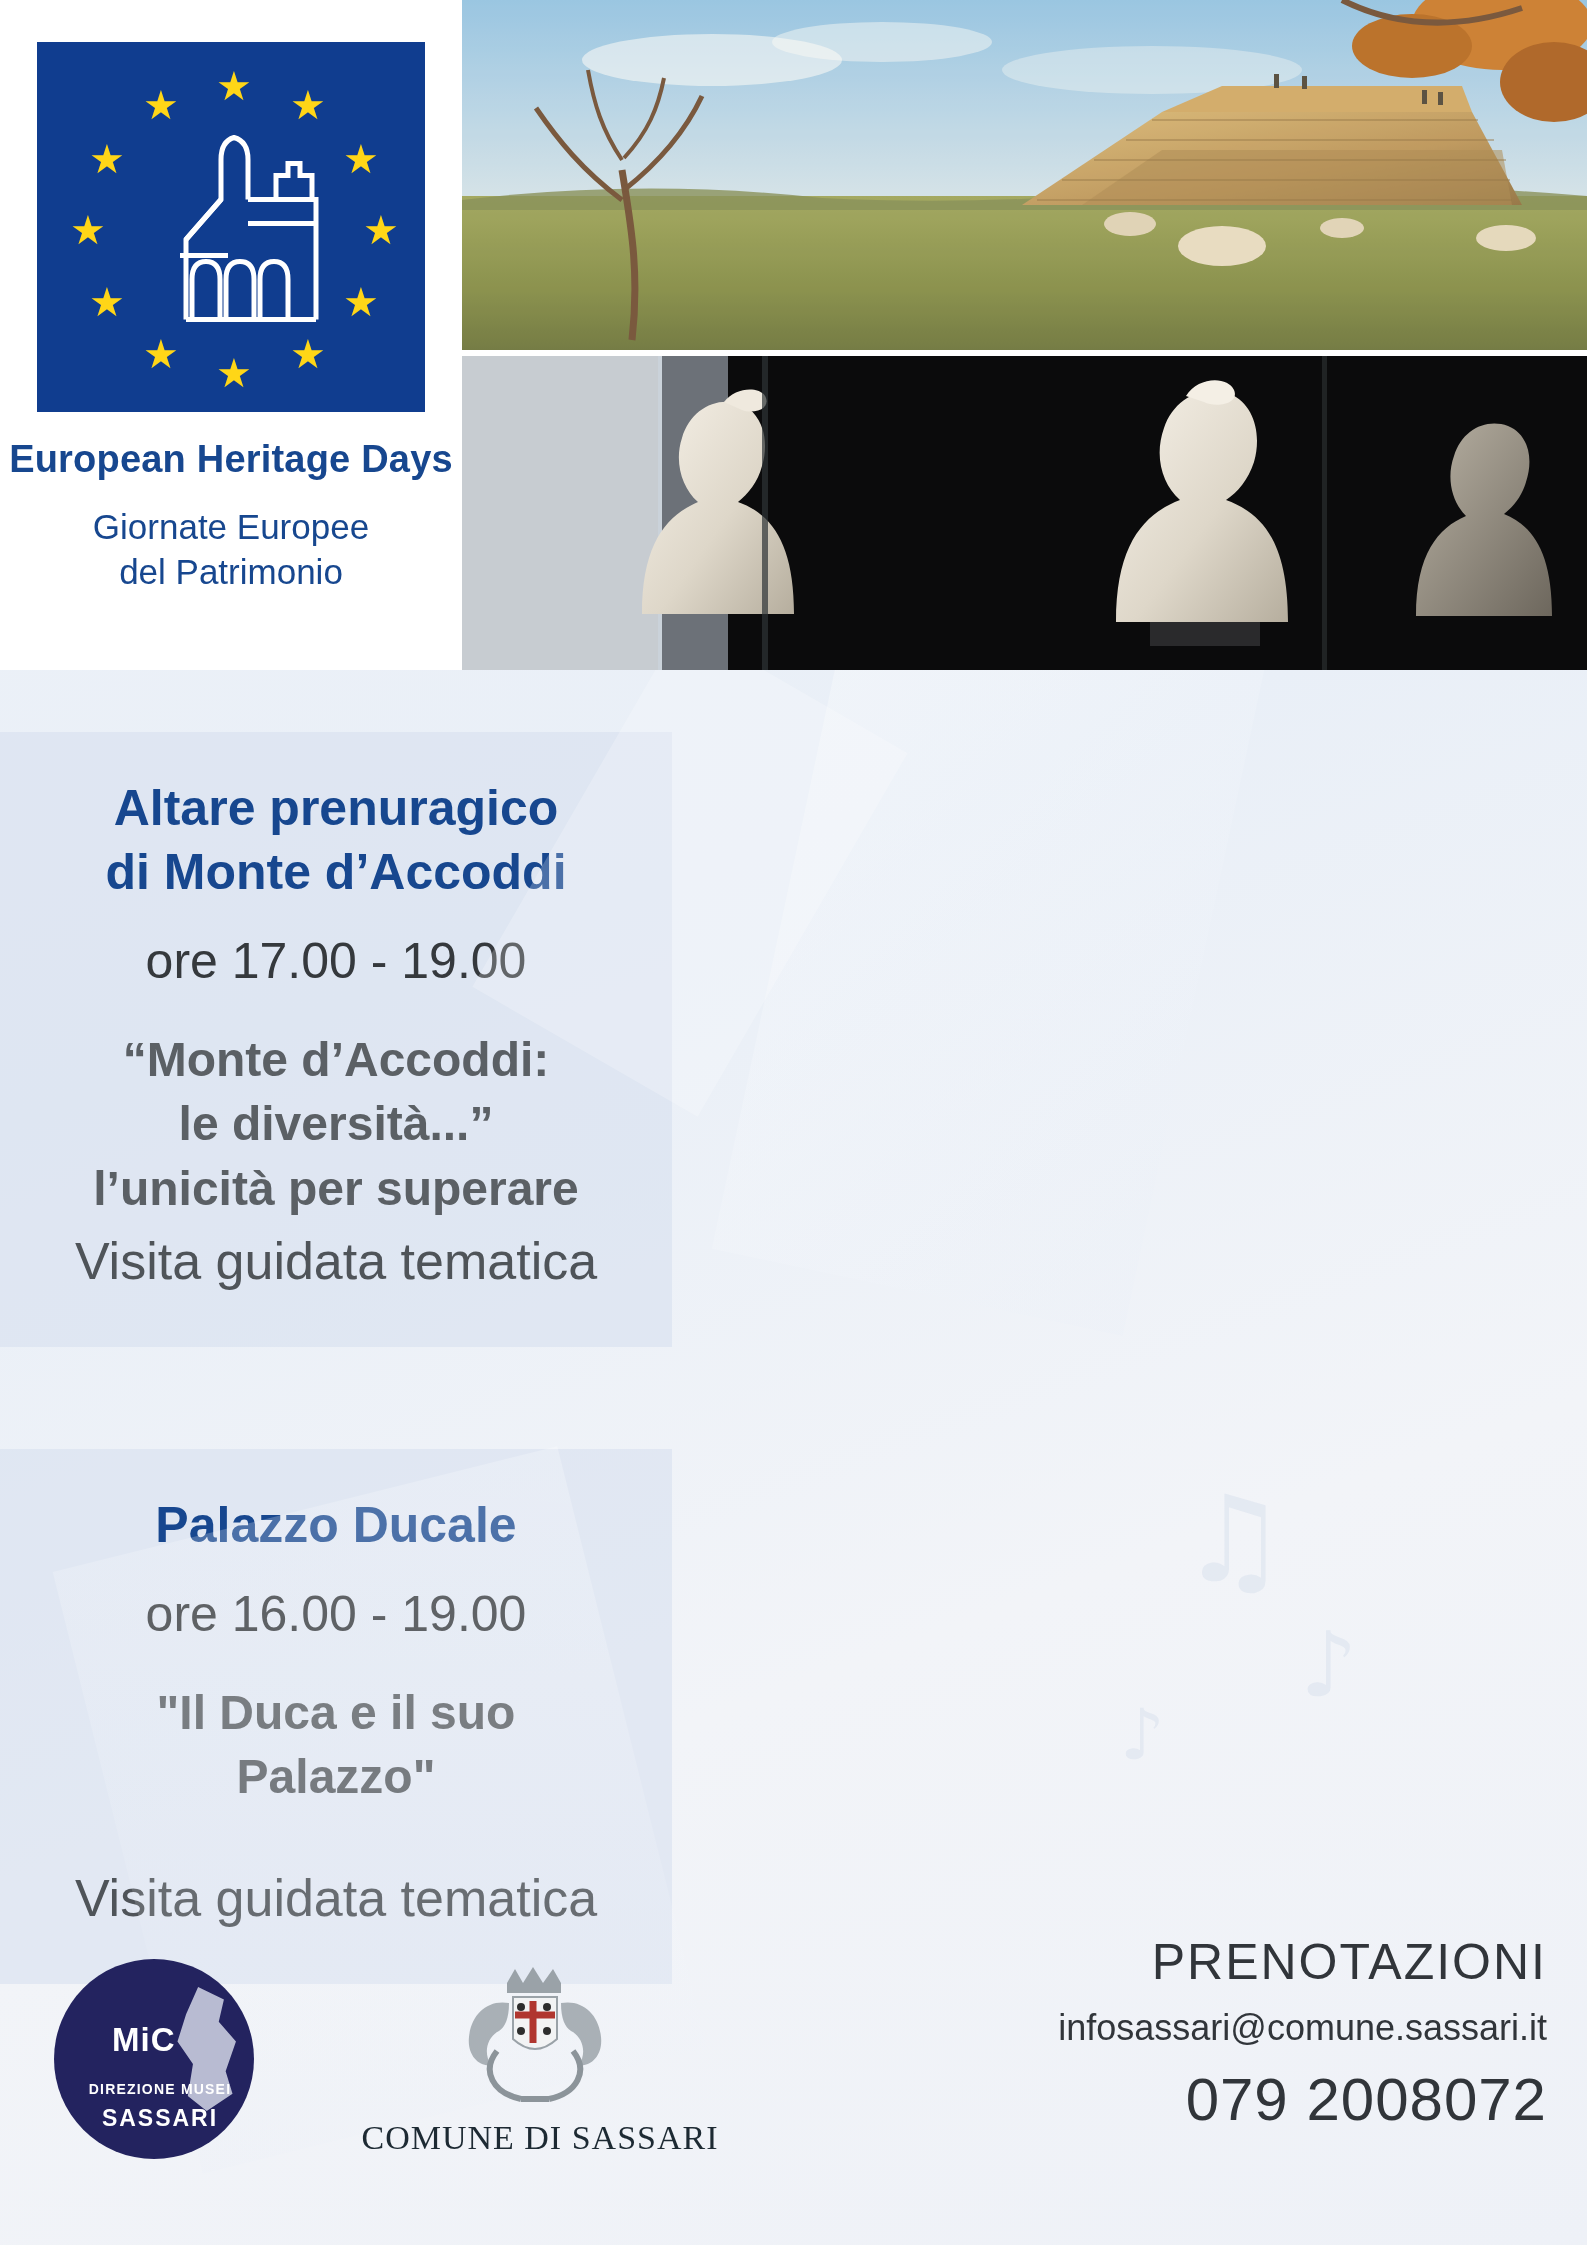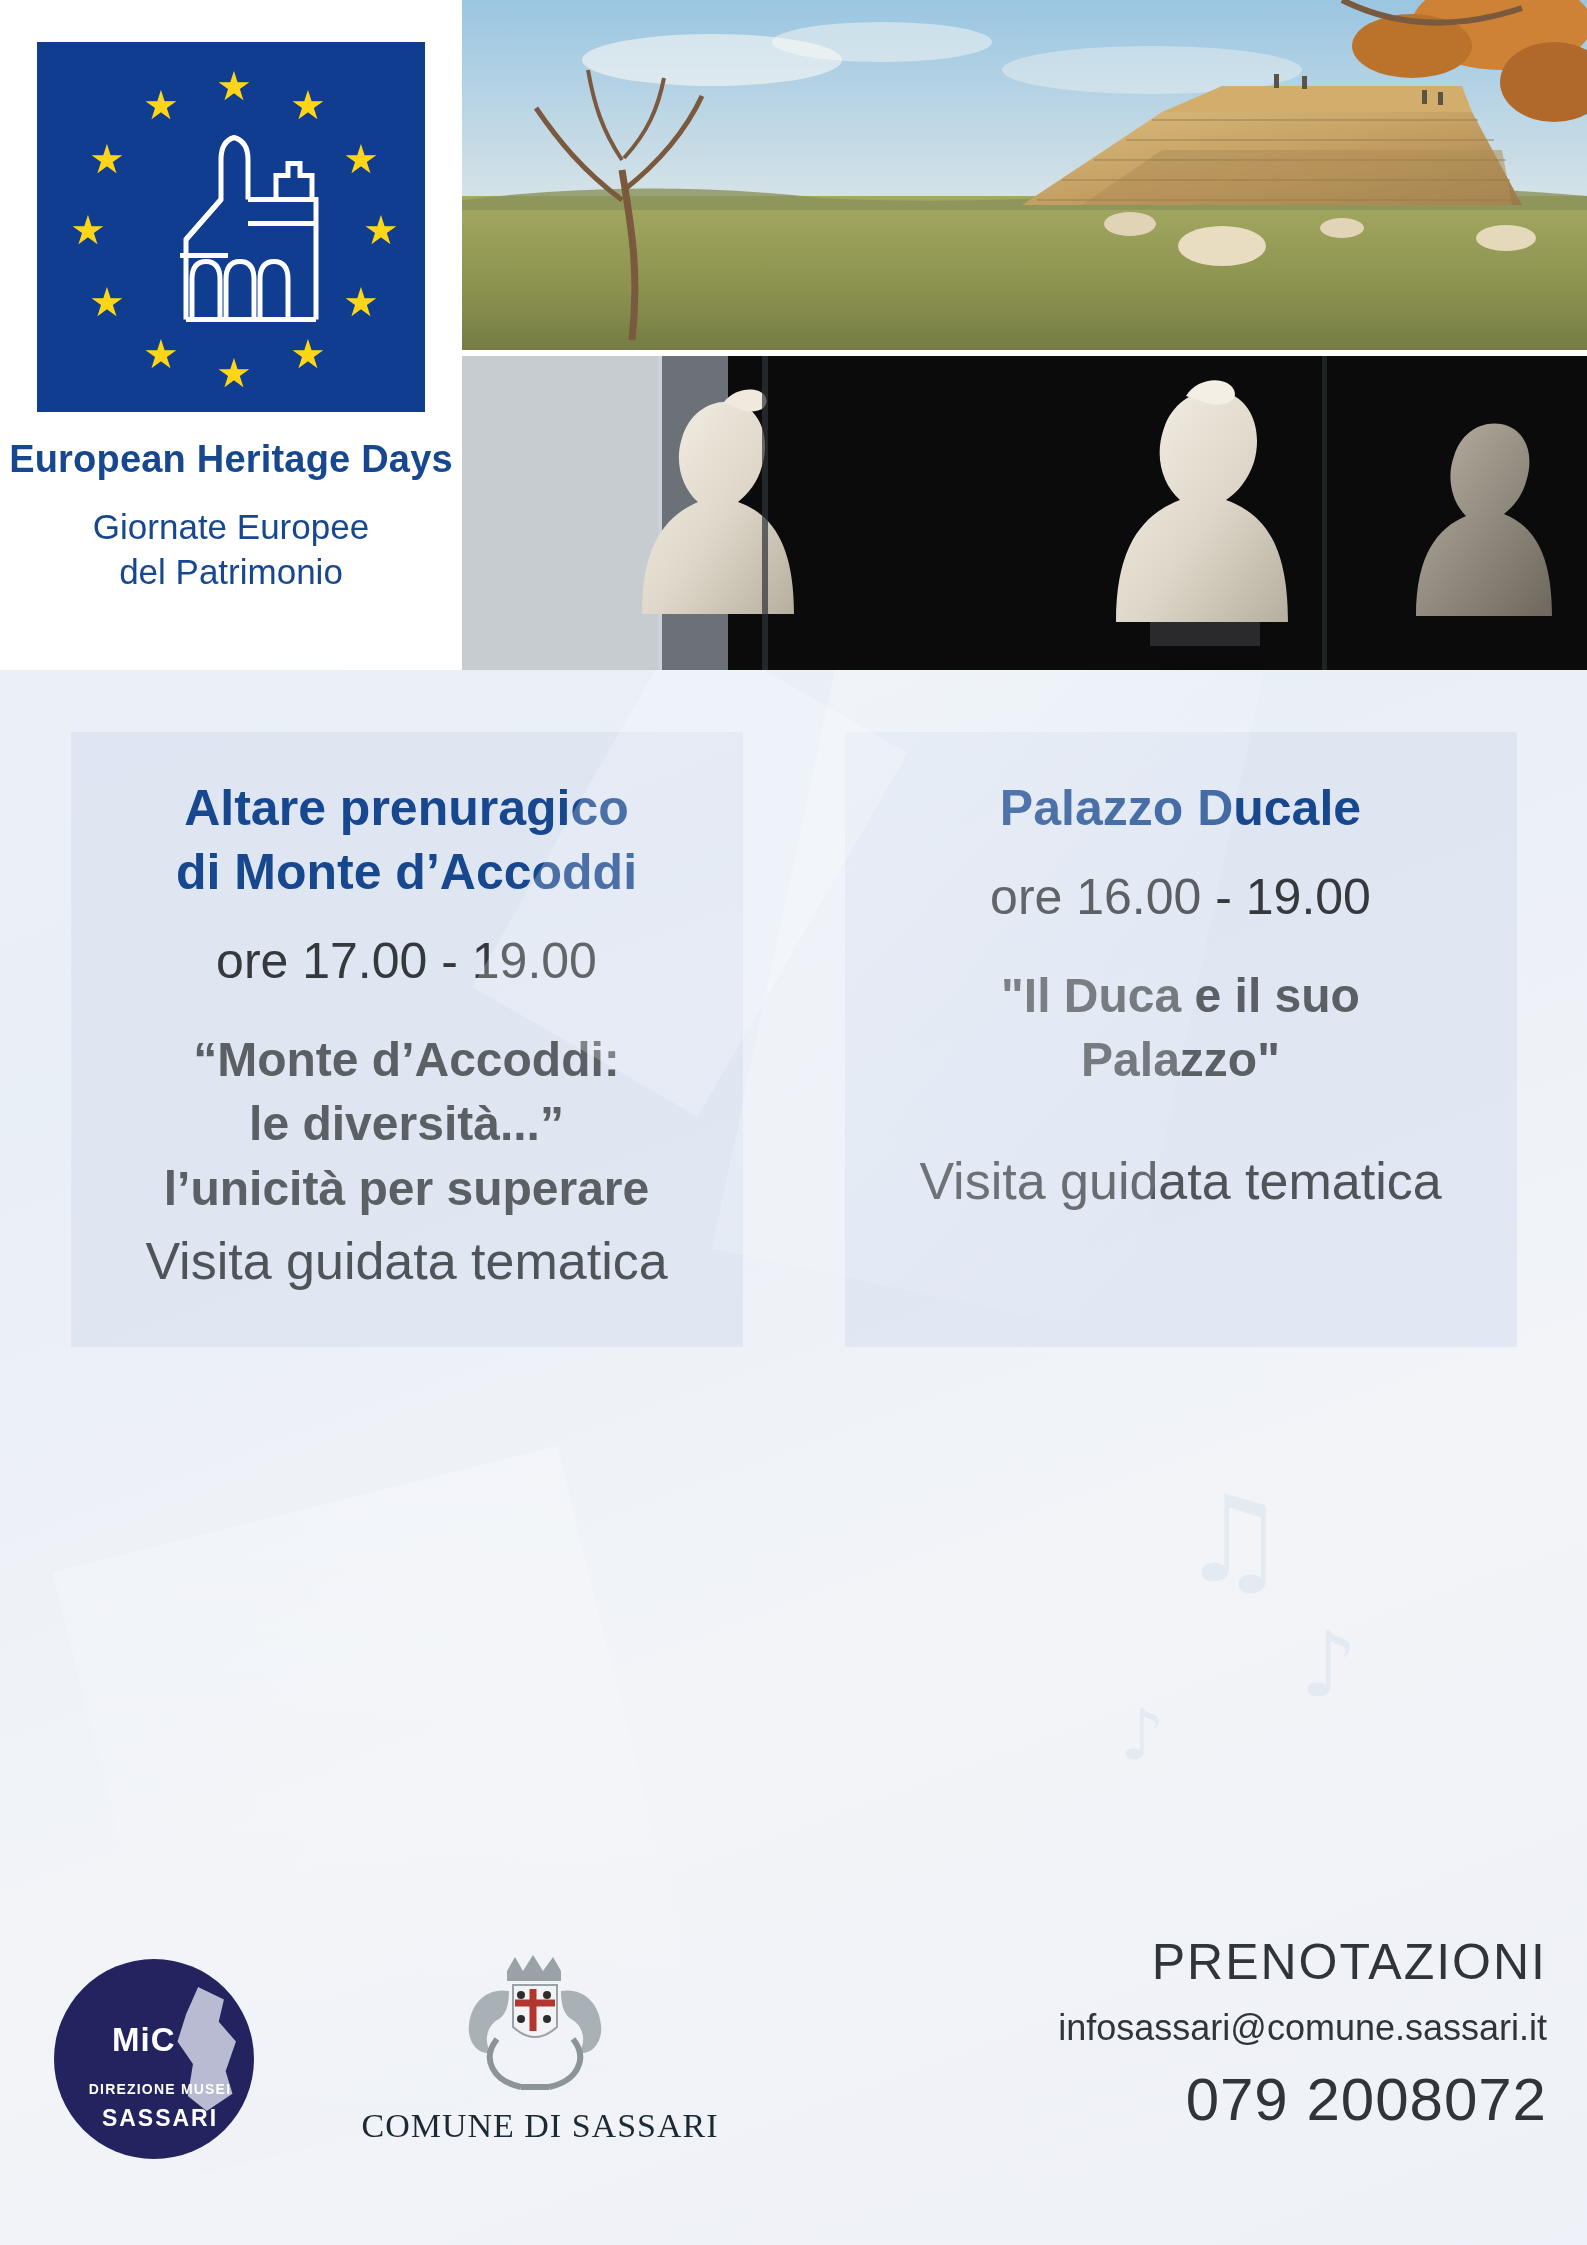--- a/index.html
+++ b/index.html
@@ -143,20 +143,21 @@
     font-weight: 700;
     color: #4c5156;
   }
 
   
   .cards {
     margin-top: 62px;
     display: flex;
     justify-content: center;
     gap: 102px;
+    flex-direction: column;
   }
   .card {
     width: 672px;
     background: rgba(213,223,238,0.55);
     padding: 44px 28px 56px 28px;
     box-sizing: border-box;
     text-align: center;
   }
   .card-title {
     color: #17478f;
@@ -241,21 +242,21 @@
     position: absolute;
     left: 108px; top: 28px;
     width: 86px; height: 124px;
     background: #c9ccdf;
     clip-path: polygon(42% 0%, 72% 10%, 66% 28%, 86% 44%, 74% 68%, 82% 86%, 52% 100%, 30% 88%, 36% 62%, 18% 44%, 28% 22%);
     opacity: 0.9;
   }
   .comune {
     position: absolute;
     left: 330px;
-    top: 32px;
+    top: 44px;
     width: 420px;
     text-align: center;
   }
   .comune-label {
     margin-top: 6px;
     font-family: "Liberation Serif", serif;
     font-size: 34px;
     letter-spacing: 1px;
     color: #1d2a33;
   }

